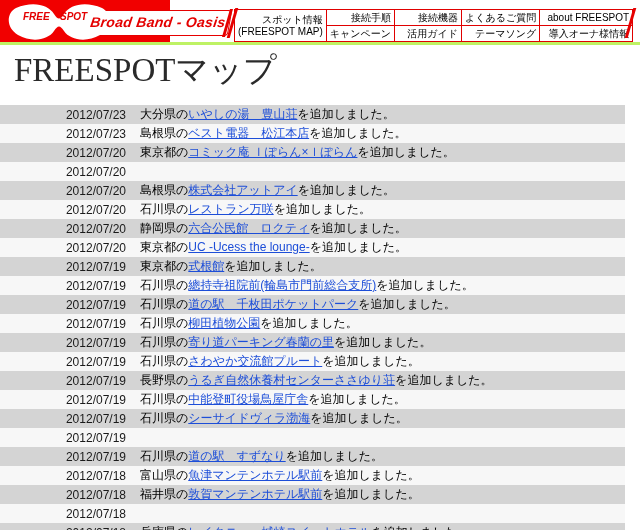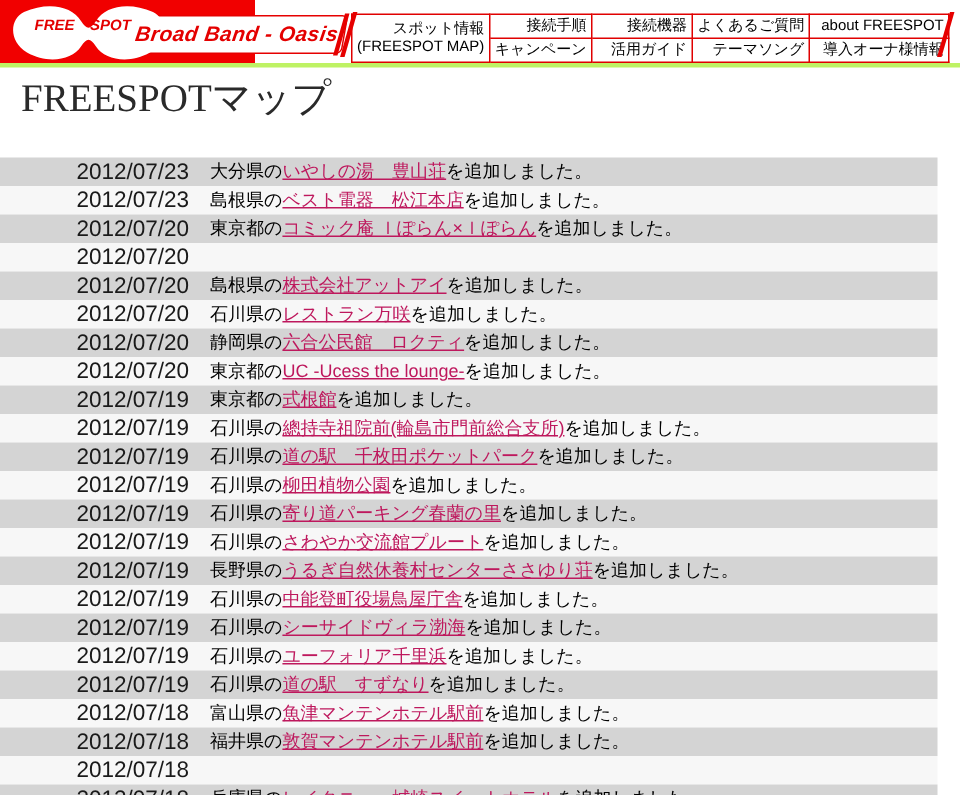--- a/index.html
+++ b/index.html
@@ -118,21 +118,21 @@
     background: #e60000;
     transform: skewX(-16deg);
     z-index: 7;
   }
 
   
   .page-title {
     position: absolute;
     left: 14px; top: 48px;
     font-family: "Liberation Serif", "DejaVu Serif", serif;
-    font-size: 26px;
+    font-size: 33px;
     color: #2a2a2a;
     letter-spacing: 0px;
     white-space: nowrap;
   }
 
   
   .news {
     position: absolute;
     left: 0; top: 105px;
     width: 625px;
@@ -147,34 +147,34 @@
   .news-row.odd  { background: #d4d4d4; }
   .news-row.even { background: #f7f7f7; }
 
   .news-date {
     width: 140px;
     flex: 0 0 140px;
     text-align: right;
     padding-right: 14px;
     box-sizing: border-box;
     font-family: "Liberation Sans", "DejaVu Sans", sans-serif;
-    font-size: 15px;
+    font-size: 12px;
     color: #1a1a1a;
     white-space: nowrap;
   }
   .news-body {
     flex: 1 1 auto;
     font-family: "Liberation Sans", "DejaVu Sans", sans-serif;
     font-size: 12px;
     color: #000000;
     white-space: nowrap;
     overflow: hidden;
   }
   .news-body .lnk {
-    color: #be185d;
+    color: #1d4ed8;
     text-decoration: underline;
   }
 </style>
 </head>
 <body>
 
 <div class="header">
   <div class="header-red"></div>
   <div class="header-red-fade"></div>
 
@@ -283,21 +283,20 @@
     <div class="news-row even">
       <div class="news-date">2012/07/19</div>
       <div class="news-body"><span>石川県の</span><span class="lnk">中能登町役場鳥屋庁舎</span><span>を追加しました。</span></div>
     </div>
     <div class="news-row odd">
       <div class="news-date">2012/07/19</div>
       <div class="news-body"><span>石川県の</span><span class="lnk">シーサイドヴィラ渤海</span><span>を追加しました。</span></div>
     </div>
     <div class="news-row even">
       <div class="news-date">2012/07/19</div>
-      <div class="news-body"><span>石川県の</span><span class="lnk">ユーフォリア千里浜</span><span>を追加しました。</span></div>
     </div>
     <div class="news-row odd">
       <div class="news-date">2012/07/19</div>
       <div class="news-body"><span>石川県の</span><span class="lnk">道の駅　すずなり</span><span>を追加しました。</span></div>
     </div>
     <div class="news-row even">
       <div class="news-date">2012/07/18</div>
       <div class="news-body"><span>富山県の</span><span class="lnk">魚津マンテンホテル駅前</span><span>を追加しました。</span></div>
     </div>
     <div class="news-row odd">

